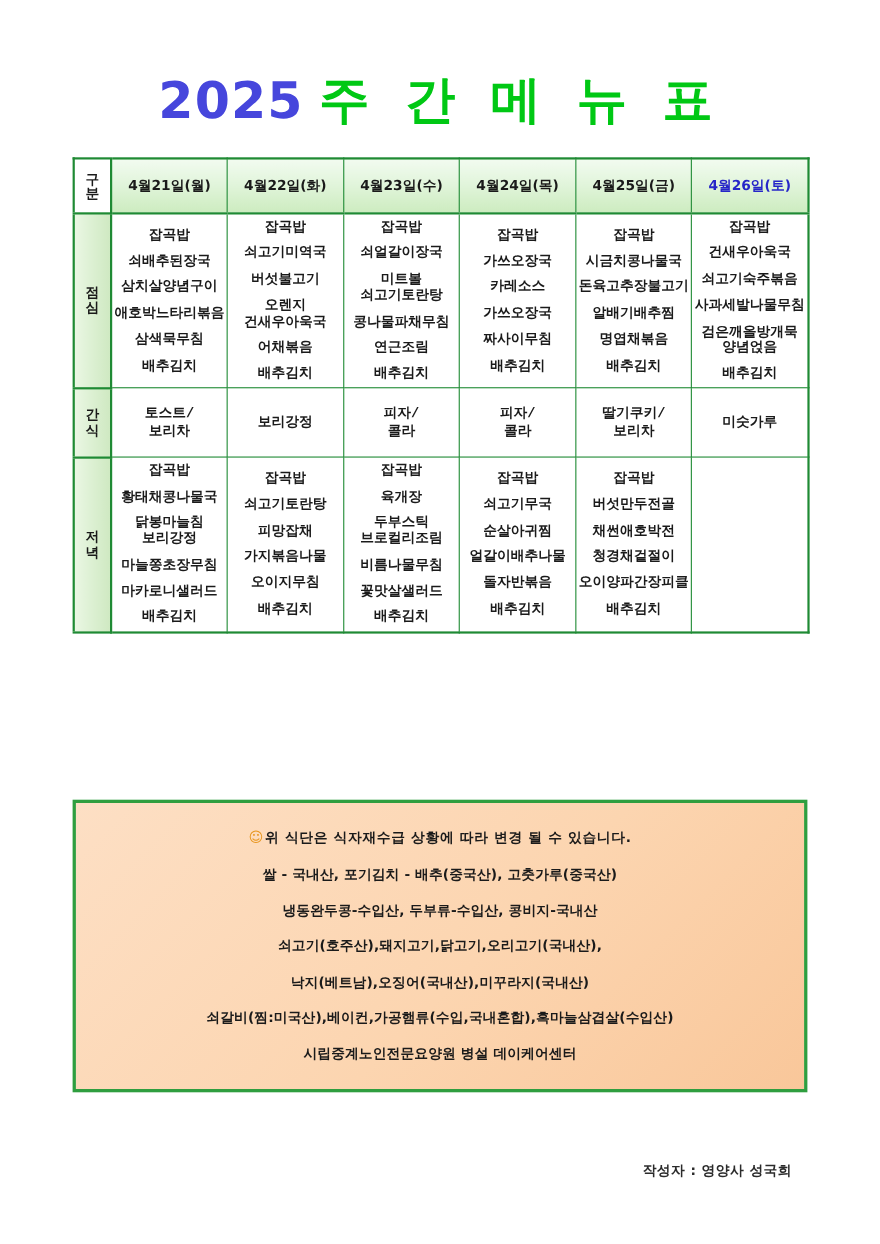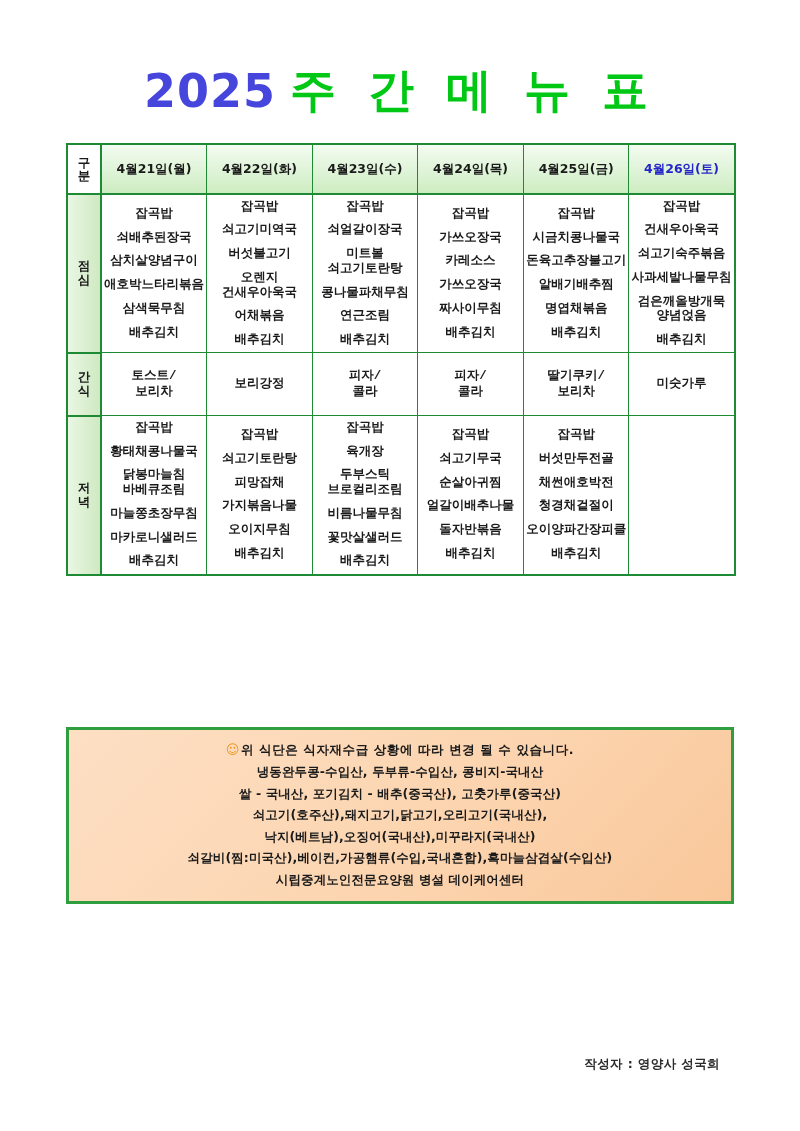--- a/index.html
+++ b/index.html
@@ -146,21 +146,21 @@
     left: 66px;
     width: 668px;
     top: 727px;
     box-sizing: border-box;
     border: 3px solid #2f9e3f;
     background: linear-gradient(135deg, #fddfc4 0%, #fcd5b0 55%, #f9c79a 100%);
     padding: 9px 6px 11px 6px;
     text-align: center;
   }
   .notice p {
-    margin: 0;
+    margin: 11px;
     font-size: 12.5px;
     font-weight: bold;
     line-height: 1.72;
     color: #1a1a1a;
     letter-spacing: 0.1px;
   }
   .notice p.first { letter-spacing: 0.6px; }
   .smiley {
     color: #e8961e;
     font-size: 13px;
@@ -314,21 +314,21 @@
           </td>
         </tr>
         <tr>
           <td class="row-label" style="white-space: pre-line;">저
 녁</td>
           <td class="meal-cell">
             <ul>
               <li>잡곡밥</li>
               <li>황태채콩나물국</li>
               <li>닭봉마늘침
-바베큐조림</li>
+보리강정</li>
               <li>마늘쫑초장무침</li>
               <li>마카로니샐러드</li>
               <li>배추김치</li>
             </ul>
           </td>
           <td class="meal-cell">
             <ul>
               <li>잡곡밥</li>
               <li>쇠고기토란탕</li>
               <li>피망잡채</li>
@@ -369,22 +369,22 @@
             </ul>
           </td>
           <td class="meal-cell"></td>
         </tr>
       </tbody>
   </table>
 
   <div class="notice">
     <div id="notice-lines">
         <p class="first"><span class="smiley">☺</span>위 식단은 식자재수급 상황에 따라 변경 될 수 있습니다.</p>
+        <p>쌀 - 국내산, 포기김치 - 배추(중국산), 고춧가루(중국산)</p>
         <p>냉동완두콩-수입산, 두부류-수입산, 콩비지-국내산</p>
-        <p>쌀 - 국내산, 포기김치 - 배추(중국산), 고춧가루(중국산)</p>
         <p>쇠고기(호주산),돼지고기,닭고기,오리고기(국내산),</p>
         <p>낙지(베트남),오징어(국내산),미꾸라지(국내산)</p>
         <p>쇠갈비(찜:미국산),베이컨,가공햄류(수입,국내혼합),흑마늘삼겹살(수입산)</p>
         <p>시립중계노인전문요양원 병설 데이케어센터</p>
       </div>
   </div>
 
   <div class="signature">작성자 : 영양사 성국희</div>
 
 </div>

